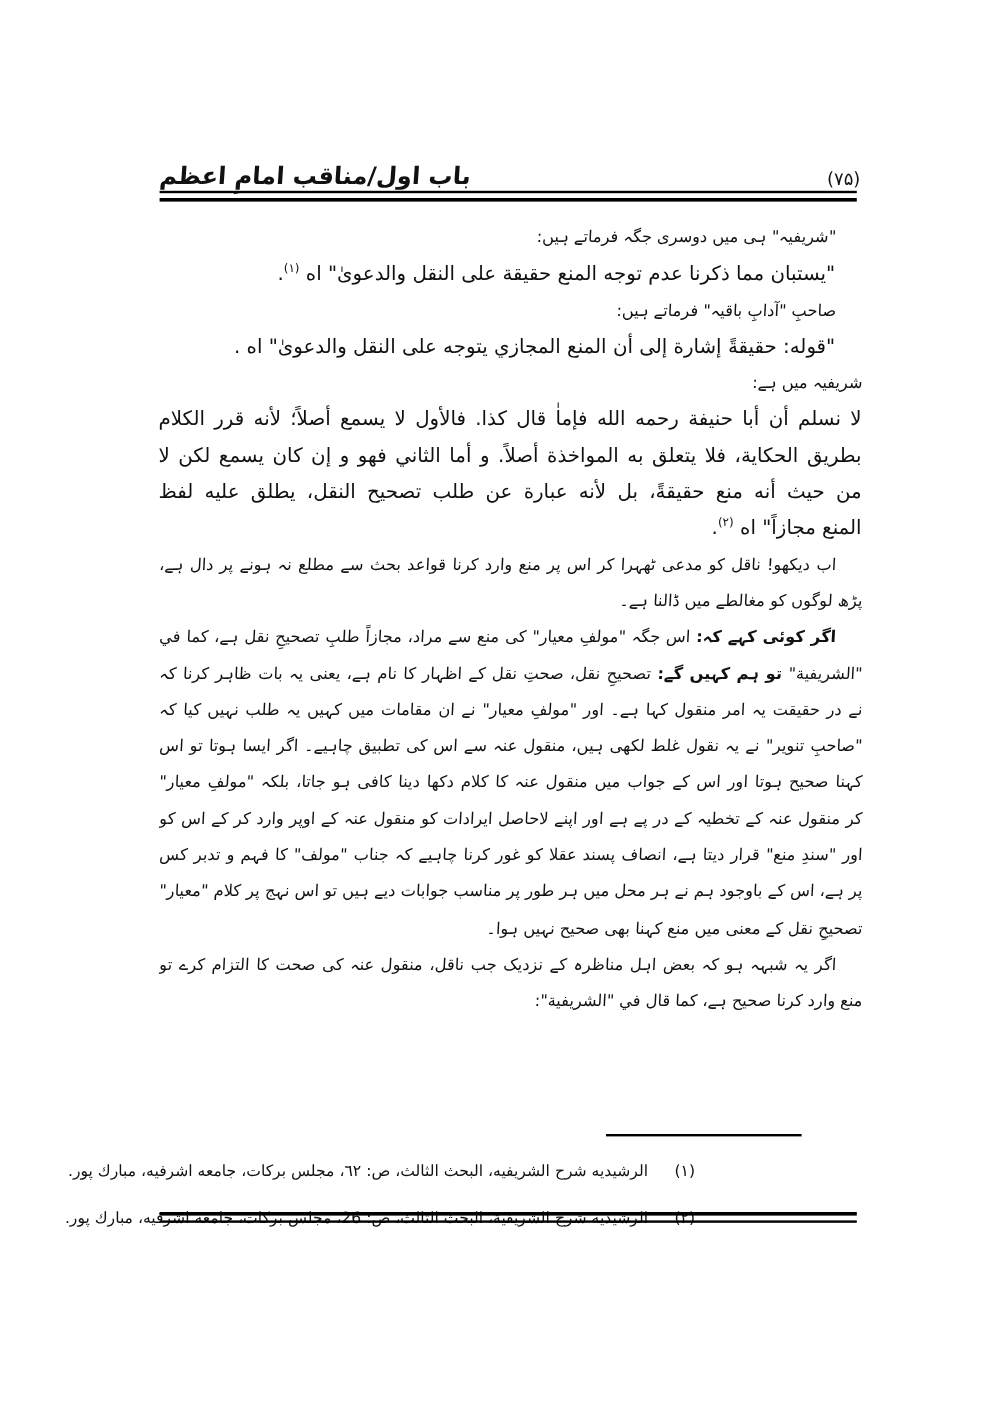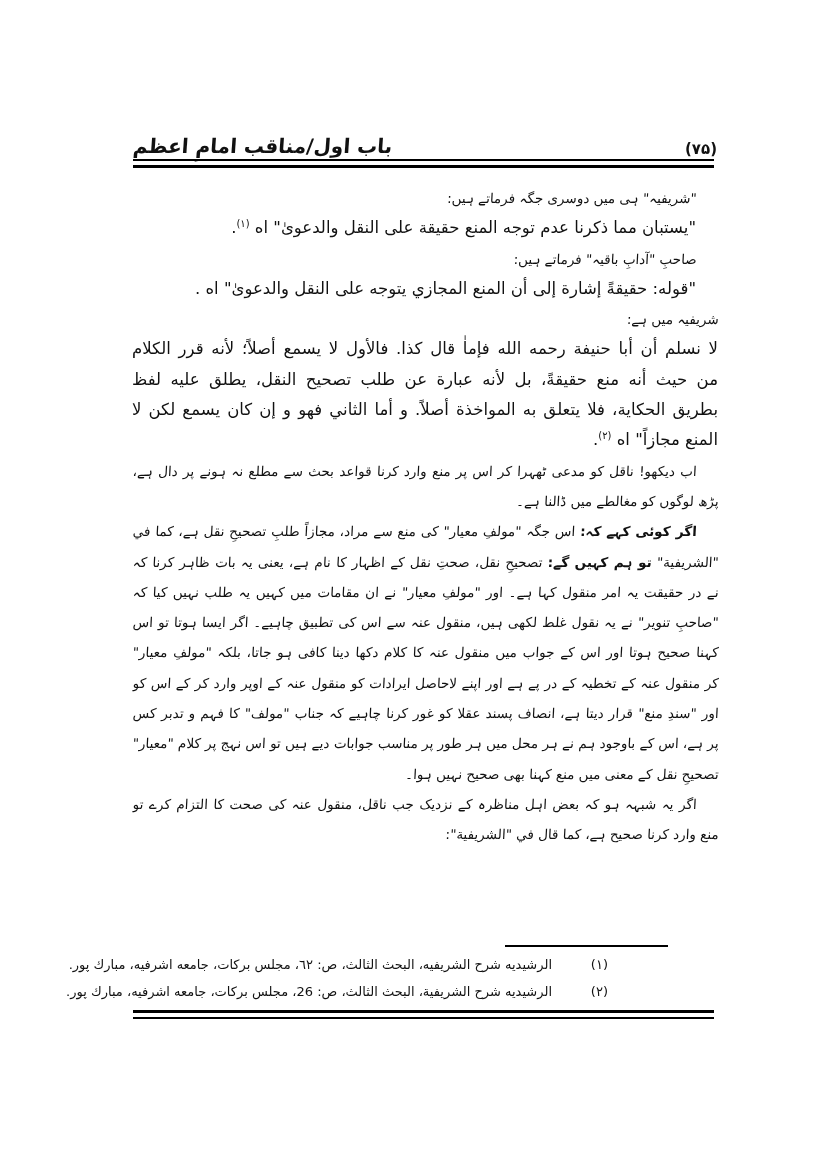--- a/index.html
+++ b/index.html
@@ -13,21 +13,21 @@
     overflow: hidden;
   }
   
   .running-head {
     position: absolute; top: 116px; left: 133px; right: 109px;
     height: 42px;
     display: flex; flex-direction: row-reverse; justify-content: space-between; align-items: flex-end;
     direction: ltr;
   }
   .page-number {
-    font-weight: bold; font-size: 15px; letter-spacing: 1px;
+    font-weight: normal; font-size: 15px; letter-spacing: 1px;
     direction: rtl;
     margin-top: 31px;
   }
   .head-title {
     font-weight: bold; font-size: 20px; direction: rtl;
     transform: skewX(-4deg);
   }
   .double-rule {
     position: absolute; left: 133px; right: 112px;
     height: 4px;
@@ -59,22 +59,22 @@
   
   .fn-sep {
     position: absolute; top: 945px; right: 158px;
     width: 163px; border-top: 2px solid #000;
   }
   .footnotes {
     position: absolute; top: 950px; right: 214px; left: 120px;
     direction: rtl;
   }
   .footnote {
-    margin: 4px; height: 22.5px; line-height: 22.5px;
-    font-size: 13px; text-align: right; white-space: nowrap; overflow: visible;
+    margin: 16px; height: 22.5px; line-height: 22.5px;
+    font-size: 13px; text-align: left; white-space: nowrap; overflow: visible;
   }
   .fn-num { display: inline-block; min-width: 34px; }
   .fn-text { padding-right: 22px; }
 </style>
 </head>
 <body>
 
 <div class="page">
 
   <div class="running-head">
@@ -84,22 +84,22 @@
 
   <div class="double-rule rule-top"></div>
 
   <div class="body-text">
       <p class="line urdu indent"><span>"شریفیہ" ہی میں دوسری جگہ فرماتے ہیں:</span></p>
       <p class="line arabic indent"><span>"يستبان مما ذكرنا عدم توجه المنع حقيقة على النقل والدعوىٰ" اه </span><span class="fn-ref">(١)</span><span>.</span></p>
       <p class="line urdu indent"><span>صاحبِ "آدابِ باقیہ" فرماتے ہیں:</span></p>
       <p class="line arabic indent"><span>"قوله: حقيقةً إشارة إلى أن المنع المجازي يتوجه على النقل والدعوىٰ" اه .</span></p>
       <p class="line urdu"><span>شریفیہ میں ہے:</span></p>
       <p class="line arabic flush"><span>لا نسلم أن أبا حنيفة رحمه الله فإماٰ قال كذا. فالأول لا يسمع أصلاً؛ لأنه قرر الكلام</span></p>
+      <p class="line arabic flush"><span>بطريق الحكاية، فلا يتعلق به المواخذة أصلاً. و أما الثاني فهو و إن كان يسمع لكن لا</span></p>
       <p class="line arabic flush"><span>من حيث أنه منع حقيقةً، بل لأنه عبارة عن طلب تصحيح النقل، يطلق عليه لفظ</span></p>
-      <p class="line arabic flush"><span>بطريق الحكاية، فلا يتعلق به المواخذة أصلاً. و أما الثاني فهو و إن كان يسمع لكن لا</span></p>
       <p class="line arabic"><span>المنع مجازاً" اه </span><span class="fn-ref">(٢)</span><span>.</span></p>
       <p class="line urdu indent flush"><span>اب دیکھو! ناقل کو مدعی ٹھہرا کر اس پر منع وارد کرنا قواعد بحث سے مطلع نہ ہونے پر دال ہے، اور اَن</span></p>
       <p class="line urdu"><span>پڑھ لوگوں کو مغالطے میں ڈالنا ہے۔</span></p>
       <p class="line urdu indent flush"><b>اگر کوئی کہے کہ:</b><span> اس جگہ "مولفِ معیار" کی منع سے مراد، مجازاً طلبِ تصحیحِ نقل ہے، کما في</span></p>
       <p class="line urdu flush"><span>"الشريفية" </span><b>تو ہم کہیں گے:</b><span> تصحیحِ نقل، صحتِ نقل کے اظہار کا نام ہے، یعنی یہ بات ظاہر کرنا کہ شخص منقول عنہ</span></p>
       <p class="line urdu flush"><span>نے در حقیقت یہ امر منقول کہا ہے۔ اور "مولفِ معیار" نے ان مقامات میں کہیں یہ طلب نہیں کیا کہ</span></p>
       <p class="line urdu flush"><span>"صاحبِ تنویر" نے یہ نقول غلط لکھی ہیں، منقول عنہ سے اس کی تطبیق چاہیے۔ اگر ایسا ہوتا تو اس کو منع مجازی</span></p>
       <p class="line urdu flush"><span>کہنا صحیح ہوتا اور اس کے جواب میں منقول عنہ کا کلام دکھا دینا کافی ہو جاتا، بلکہ "مولفِ معیار" صحتِ نقل کو مان</span></p>
       <p class="line urdu flush"><span>کر منقول عنہ کے تخطیہ کے در پے ہے اور اپنے لاحاصل ایرادات کو منقول عنہ کے اوپر وارد کر کے اس کو "منع"</span></p>
       <p class="line urdu flush"><span>اور "سندِ منع" قرار دیتا ہے، انصاف پسند عقلا کو غور کرنا چاہیے کہ جناب "مولف" کا فہم و تدبر کس قدر جولانیت</span></p>

